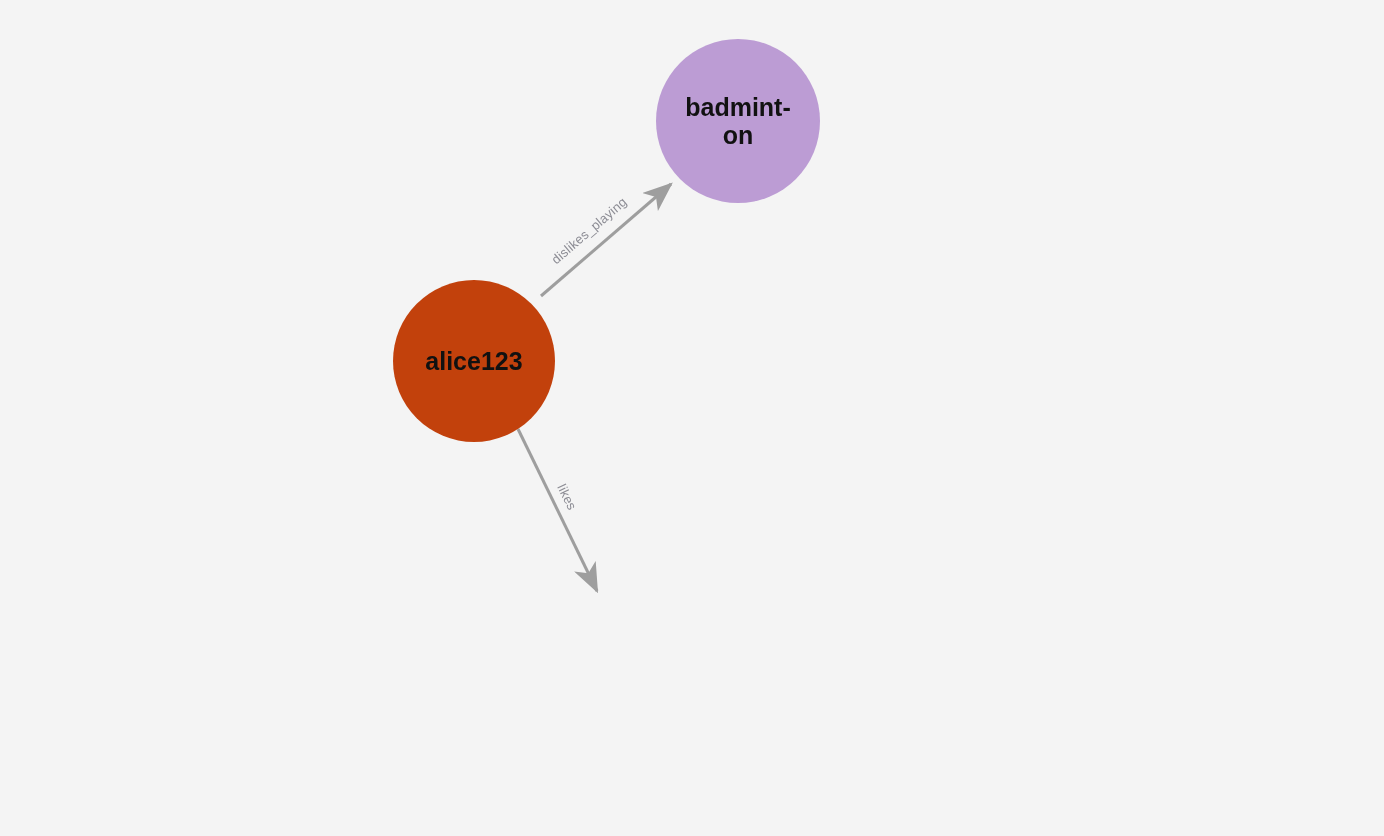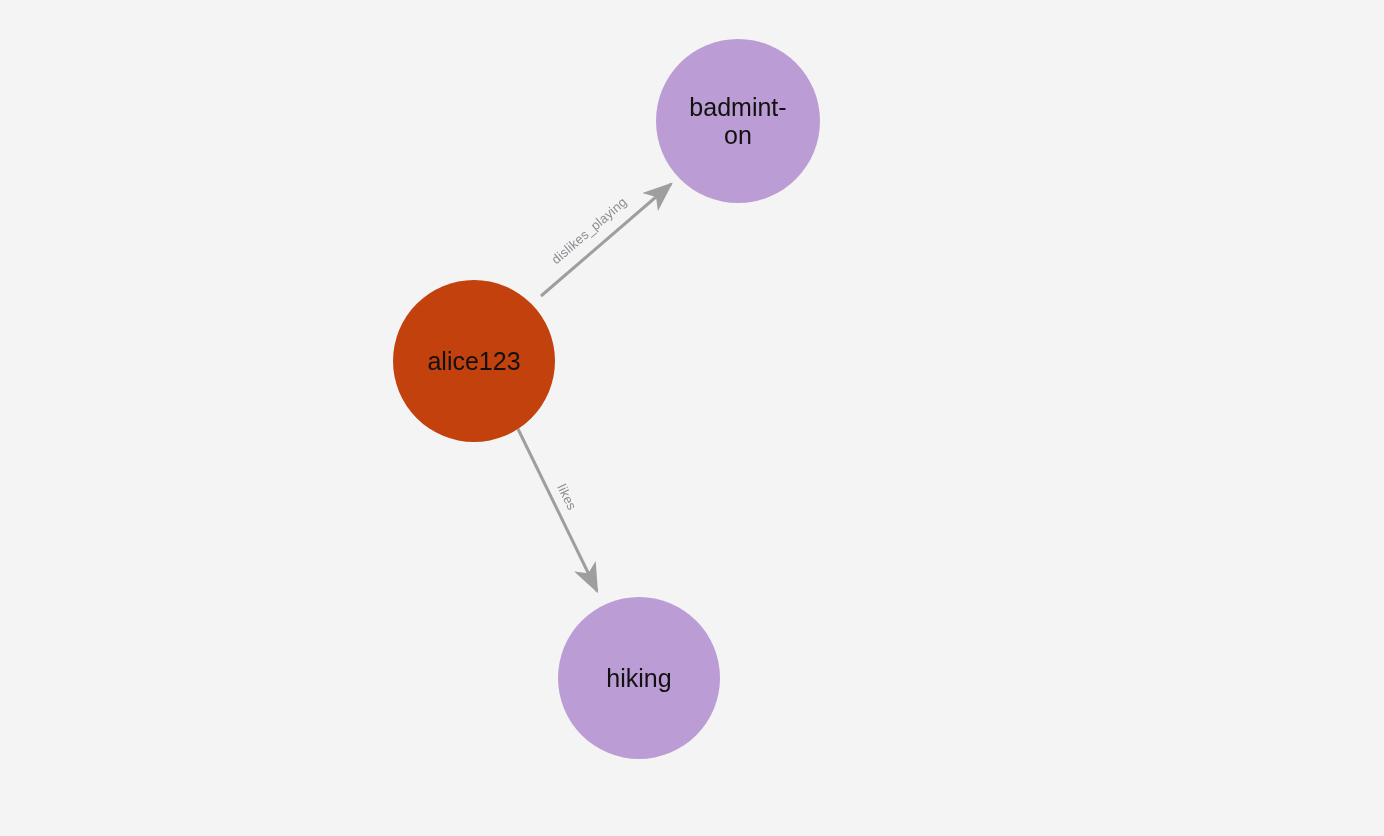--- a/index.html
+++ b/index.html
@@ -32,20 +32,21 @@
     border-radius: 50%;
     display: flex;
     align-items: center;
     justify-content: center;
     text-align: center;
     box-sizing: border-box;
     line-height: 1.12;
     color: #111111;
     font-family: "Liberation Sans", sans-serif;
     user-select: none;
+    font-weight: bold;
   }
   .node-label {
     display: block;
     width: 100%;
     padding: 0 4px;
     box-sizing: border-box;
     word-break: break-word;
     hyphens: auto;
   }
   .edge-line {
@@ -83,17 +84,14 @@
   </svg>
 
   <div class="node" style="left:656px; top:39px; width:164px; height:164px; background:#bc9cd4; font-size:25px;">
     <span class="node-label">badmint-<br>on</span>
   </div>
 
   <div class="node" style="left:393px; top:280px; width:162px; height:162px; background:#c2410c; font-size:25px;">
     <span class="node-label">alice123</span>
   </div>
 
-  <div class="node" style="left:558px; top:597px; width:162px; height:162px; background:#bc9cd4; font-size:25px;">
-    <span class="node-label">hiking</span>
-  </div>
 
 </div>
 
 </body></html>

